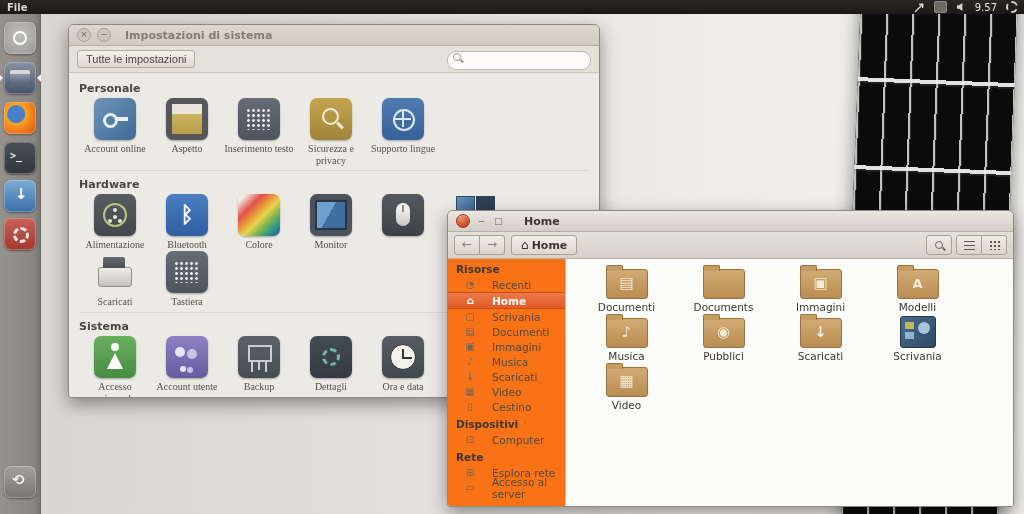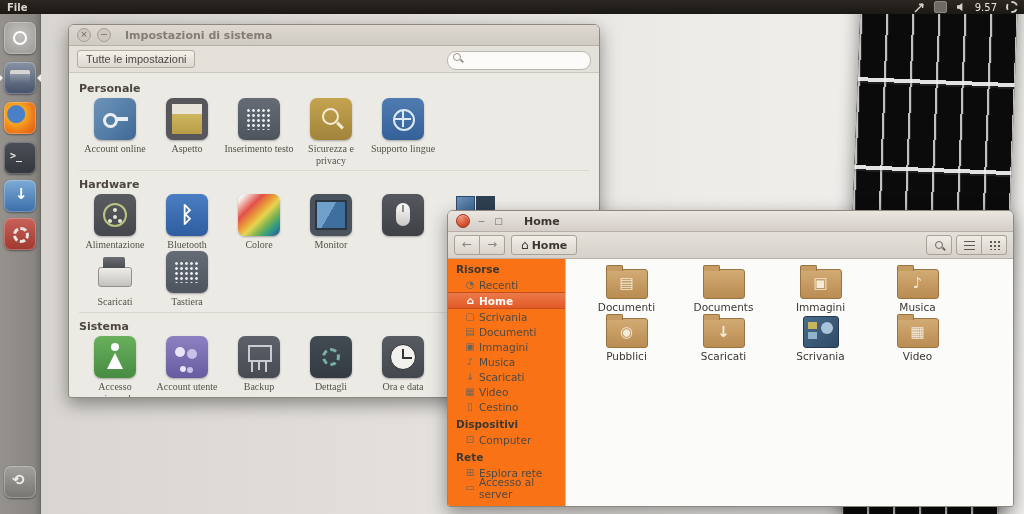--- a/index.html
+++ b/index.html
@@ -167,21 +167,21 @@
   .view-group .tool-btn:first-child{border-radius:3px 0 0 3px;}
   .view-group .tool-btn:last-child{border-radius:0 3px 3px 0;border-left:none;}
   .mag2{width:6px;height:6px;border:1.5px solid #6e685e;border-radius:50%;position:relative;}
   .mag2::after{content:"";position:absolute;width:4px;height:1.5px;background:#6e685e;transform:rotate(45deg);right:-3.5px;bottom:-1.5px;}
   .glyph-list{width:11px;height:9px;background:repeating-linear-gradient(0deg,#5e5952 0 1.5px,transparent 1.5px 4px);}
   .glyph-grid{width:11px;height:10px;background-image:radial-gradient(#5e5952 1.1px,transparent 1.3px);background-size:4px 4px;}
 
   .h-body{display:flex;height:247px;}
   .sidebar{width:118px;background:#f97316;border-right:1px solid #c6c1ba;box-sizing:border-box;font-size:10.5px;color:#4e4a43;}
   .sb-head{font-weight:bold;color:#3c3831;padding:4px 0 2px 8px;font-size:10.5px;}
-  .sb-item{display:flex;align-items:center;gap:3px;padding:1px 0 1px 16px;height:13px;}
+  .sb-item{display:flex;align-items:center;gap:16px;padding:1px 0 1px 16px;height:13px;}
   .sb-item .sb-ic{width:12px;font-size:10px;color:#6a655c;text-align:center;flex:none;}
   .sb-item.selected{background:linear-gradient(#ec7а4a,#e25a27);}
   .sb-item.selected{background:linear-gradient(#ec7a4a,#e25a27);color:#fff;font-weight:bold;border-top:1px solid #c44d1e;border-bottom:1px solid #c44d1e;}
   .sb-item.selected .sb-ic{color:#fff;}
   .gi::before{display:inline-block;}
   .gi-recent::before{content:"◔";}
   .gi-home::before{content:"⌂";}
   .gi-desktop::before{content:"▢";}
   .gi-docs::before{content:"▤";}
   .gi-pics::before{content:"▣";}
@@ -452,20 +452,24 @@
         </div>
         <div class="f-cell">
           <span class="folder"></span>
           <span class="f-label">Documents</span>
         </div>
         <div class="f-cell">
           <span class="folder fe-pics"></span>
           <span class="f-label">Immagini</span>
         </div>
         <div class="f-cell">
+          <span class="folder fe-templates"></span>
+          <span class="f-label">Modelli</span>
+        </div>
+        <div class="f-cell">
           <span class="folder fe-music"></span>
           <span class="f-label">Musica</span>
         </div>
         <div class="f-cell">
           <span class="folder fe-public"></span>
           <span class="f-label">Pubblici</span>
         </div>
         <div class="f-cell">
           <span class="folder fe-down"></span>
           <span class="f-label">Scaricati</span>

